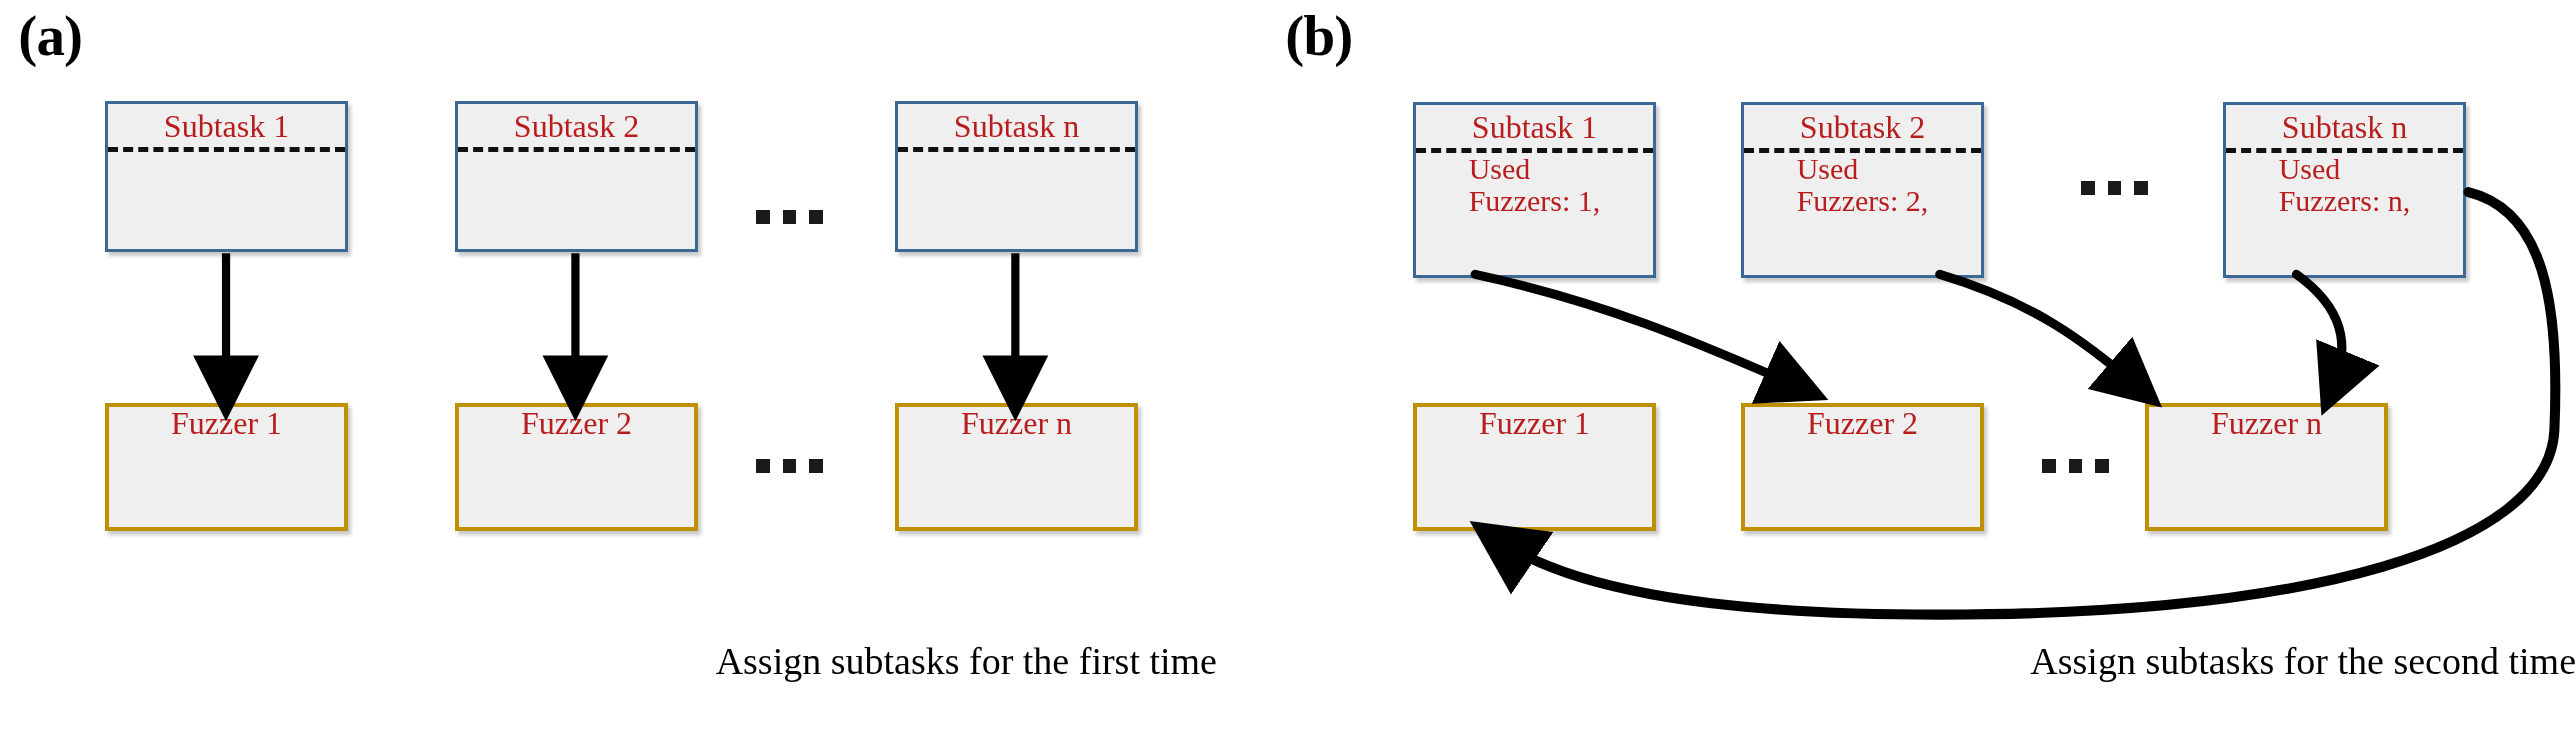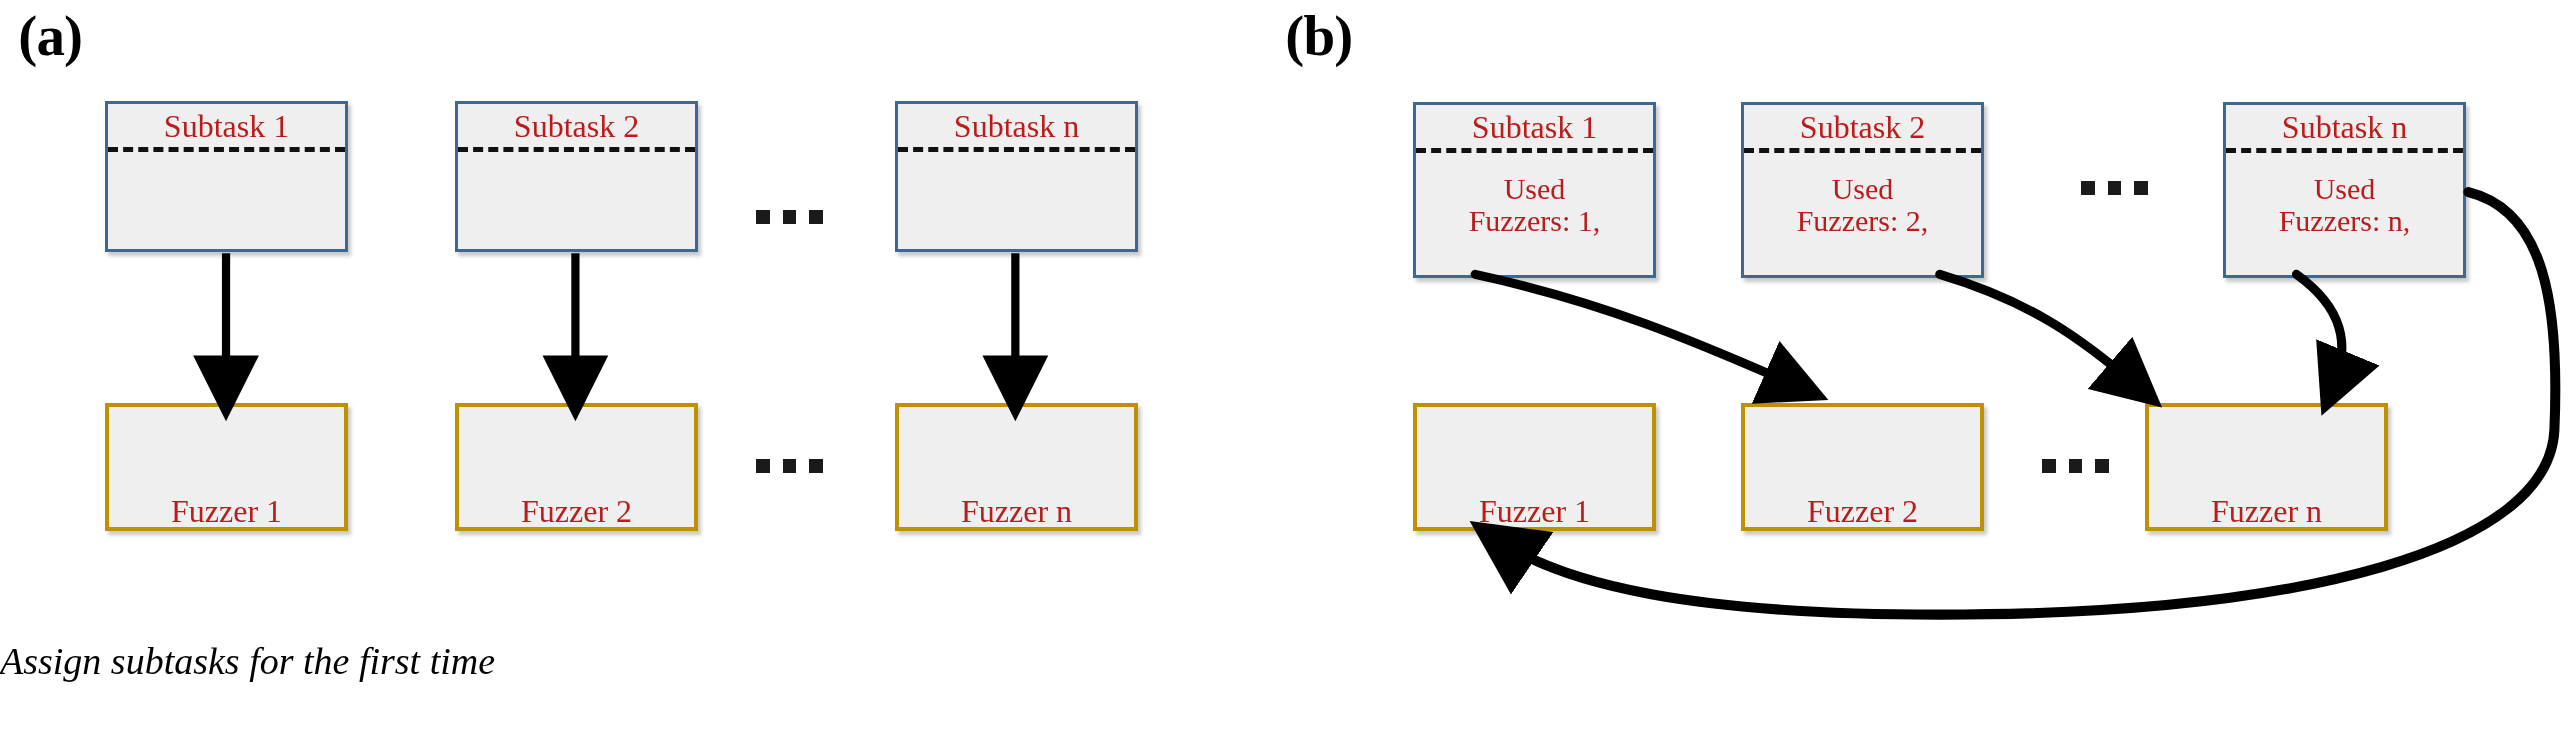--- a/index.html
+++ b/index.html
@@ -47,40 +47,40 @@
     align-items: center;
     justify-content: flex-start;
     color: #b91c1c;
     box-shadow: 2.7px 3.7px 3.7px rgba(0,0,0,0.22);
   }
   .subtask-node {
     border: 3.7px solid #3c6896;
   }
   .fuzzer-node {
     border: 4.6px solid #bf9000;
-    justify-content: flex-end;
+    justify-content: flex-start;
   }
 
   .node-title {
     font-size: 32px;
     line-height: 1.05;
     white-space: nowrap;
     margin-top: 6.4px;
   }
   .node-divider {
     width: 100%;
     height: 0;
     border-top: 5.5px dashed #111111;
     margin-top: 2.7px;
   }
   .node-sub {
     font-size: 30px;
     line-height: 1.08;
-    text-align: center;
-    margin-top: 20px;
+    text-align: left;
+    margin-top: 0;
     white-space: pre-line;
   }
   .fuzzer-label {
     font-size: 32px;
     line-height: 1;
     white-space: nowrap;
   }
 
   
   .ellipsis {
@@ -95,23 +95,22 @@
     height: 13.7px;
     background: #1a1a1a;
   }
 
   
   .caption {
     position: absolute;
     font-size: 38px;
     line-height: 1.1;
     color: #000000;
-    text-align: left;
+    text-align: right;
     white-space: nowrap;
-    font-style: italic;
   }
 
   
   .arrows {
     position: absolute;
     top: 0;
     left: 0;
     width: 100%;
     height: 100%;
     pointer-events: none;
@@ -240,16 +239,17 @@
 
       <path d="M 700,300 C 800,330 855,370 918,424" fill="none" stroke="#000000" stroke-width="10" stroke-linecap="round" marker-end="url(#headB)"></path>
 
       <path d="M 1090,300 C 1140,336 1150,376 1130,424" fill="none" stroke="#000000" stroke-width="10" stroke-linecap="round" marker-end="url(#headB)"></path>
 
       <path d="M 1278,210 C 1360,230 1378,330 1372,470
                C 1366,600 1100,672 700,672
                C 430,672 290,640 216,590" fill="none" stroke="#000000" stroke-width="11" stroke-linecap="round" marker-end="url(#headB)"></path>
     </svg>
 
+    <div class="caption" style="left:0; top:641px; width:1277px;">Assign subtasks for the second time</div>
   </div>
 
 </div>
 
 
 </body></html>

